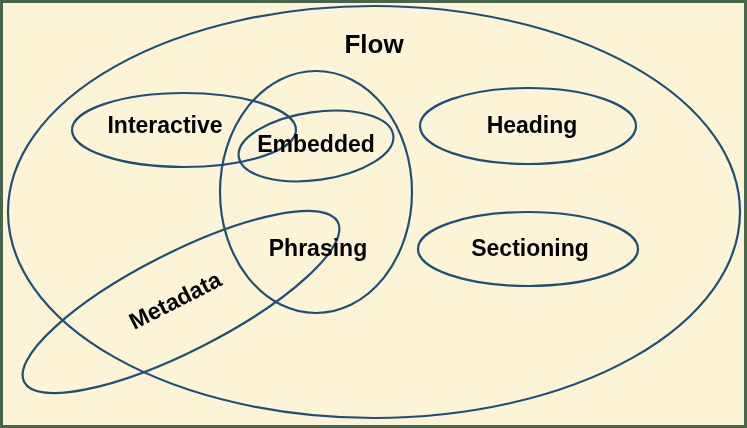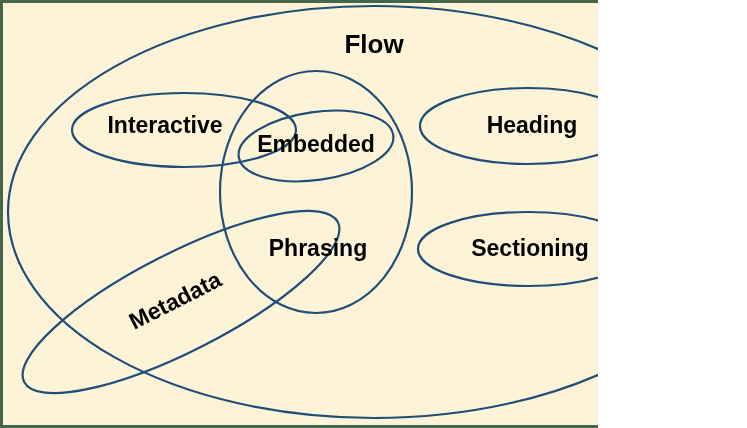--- a/index.html
+++ b/index.html
@@ -6,21 +6,21 @@
   html, body {
     margin: 0;
     padding: 0;
     background: #ffffff;
   }
   body {
     font-family: "Liberation Sans", sans-serif;
   }
   #diagram-root {
     position: relative;
-    width: 598px;
+    width: 747px;
     height: 428px;
     overflow: hidden;
     box-sizing: border-box;
     text-decoration: underline;
   }
   #venn-svg {
     display: block;
     width: 747px;
     height: 428px;
   }

